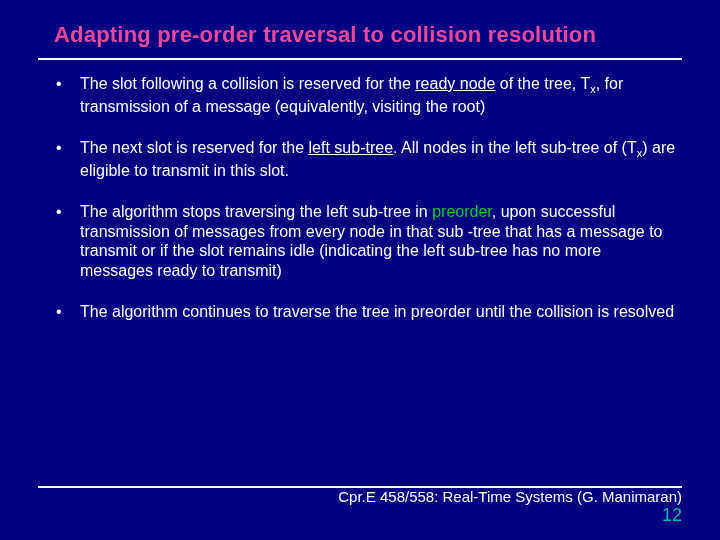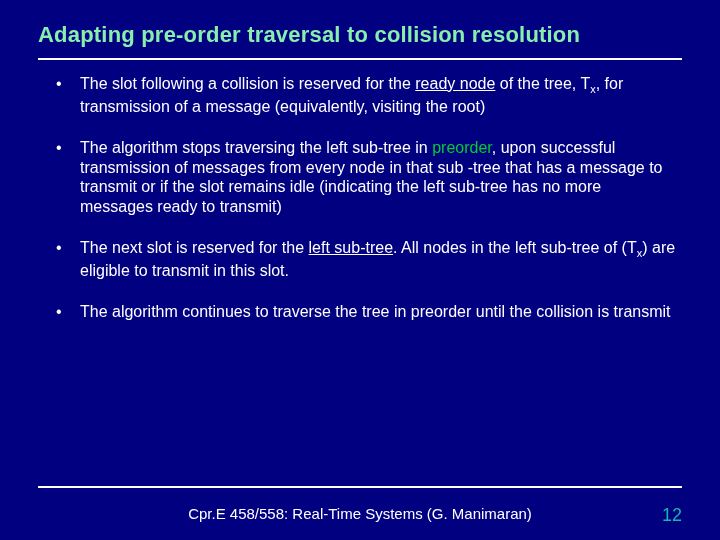--- a/index.html
+++ b/index.html
@@ -15,22 +15,22 @@
   .slide {
     box-sizing: border-box;
     width: 720px;
     height: 540px;
     padding: 22px 38px 0 38px;
     position: relative;
   }
   .title {
     font-size: 22px;
     font-weight: bold;
-    color: #86efac;
-    margin: 0 0 10px 0;
+    color: #ec4899;
+    margin: 0 0 10px 16px;
     letter-spacing: 0.2px;
   }
   .rule {
     border: none;
     border-top: 2px solid #ffffff;
     margin: 0 0 14px 0;
   }
   .body {
     font-size: 16px;
     line-height: 1.22;
@@ -63,21 +63,22 @@
     bottom: 44px;
     border: none;
     border-top: 2px solid #ffffff;
   }
   .footer {
     position: absolute;
     left: 38px;
     right: 38px;
     bottom: 14px;
     display: flex;
-    align-items: flex-start;
+    align-items: flex-end;
+    flex-direction: column;
   }
   .footer-text {
     flex: 1;
     text-align: center;
     font-size: 15px;
     color: #ffffff;
   }
   .page-num {
     font-size: 18px;
     color: #14b8a6;
@@ -95,30 +96,30 @@
   <hr class="rule">
 
   <div class="body">
     <ul class="bullets">
 
       <li>
         <span>The slot following a collision is reserved for the </span><span class="u">ready node</span><span> of the tree, T</span><span class="sub">x</span><span>, for transmission of a message (equivalently, visiting the root)</span>
       </li>
 
       <li>
-        <span>The algorithm stops traversing the left sub-tree in </span><span class="g">preorder</span><span>, upon successful transmission of messages from every node in that sub -tree that has a message to transmit or if the slot remains idle (indicating the left sub-tree has no more messages ready to transmit)</span>
+        <span>The next slot is reserved for the </span><span class="u">left sub-tree</span><span>. All nodes in the left sub-tree of (T</span><span class="sub">x</span><span>) are eligible to transmit in this slot.</span>
       </li>
 
       <li>
-        <span>The next slot is reserved for the </span><span class="u">left sub-tree</span><span>. All nodes in the left sub-tree of (T</span><span class="sub">x</span><span>) are eligible to transmit in this slot.</span>
+        <span>The algorithm stops traversing the left sub-tree in </span><span class="g">preorder</span><span>, upon successful transmission of messages from every node in that sub -tree that has a message to transmit or if the slot remains idle (indicating the left sub-tree has no more messages ready to transmit)</span>
       </li>
 
 
       <li>
-        <span>The algorithm continues to traverse the tree in preorder until the collision is transmit</span>
+        <span>The algorithm continues to traverse the tree in preorder until the collision is resolved</span>
       </li>
 
     </ul>
   </div>
 
   <hr class="footer-rule">
 
   <div class="footer">
     <div class="footer-spacer"></div>
     <div class="footer-text">Cpr.E 458/558: Real-Time Systems (G. Manimaran)</div>

